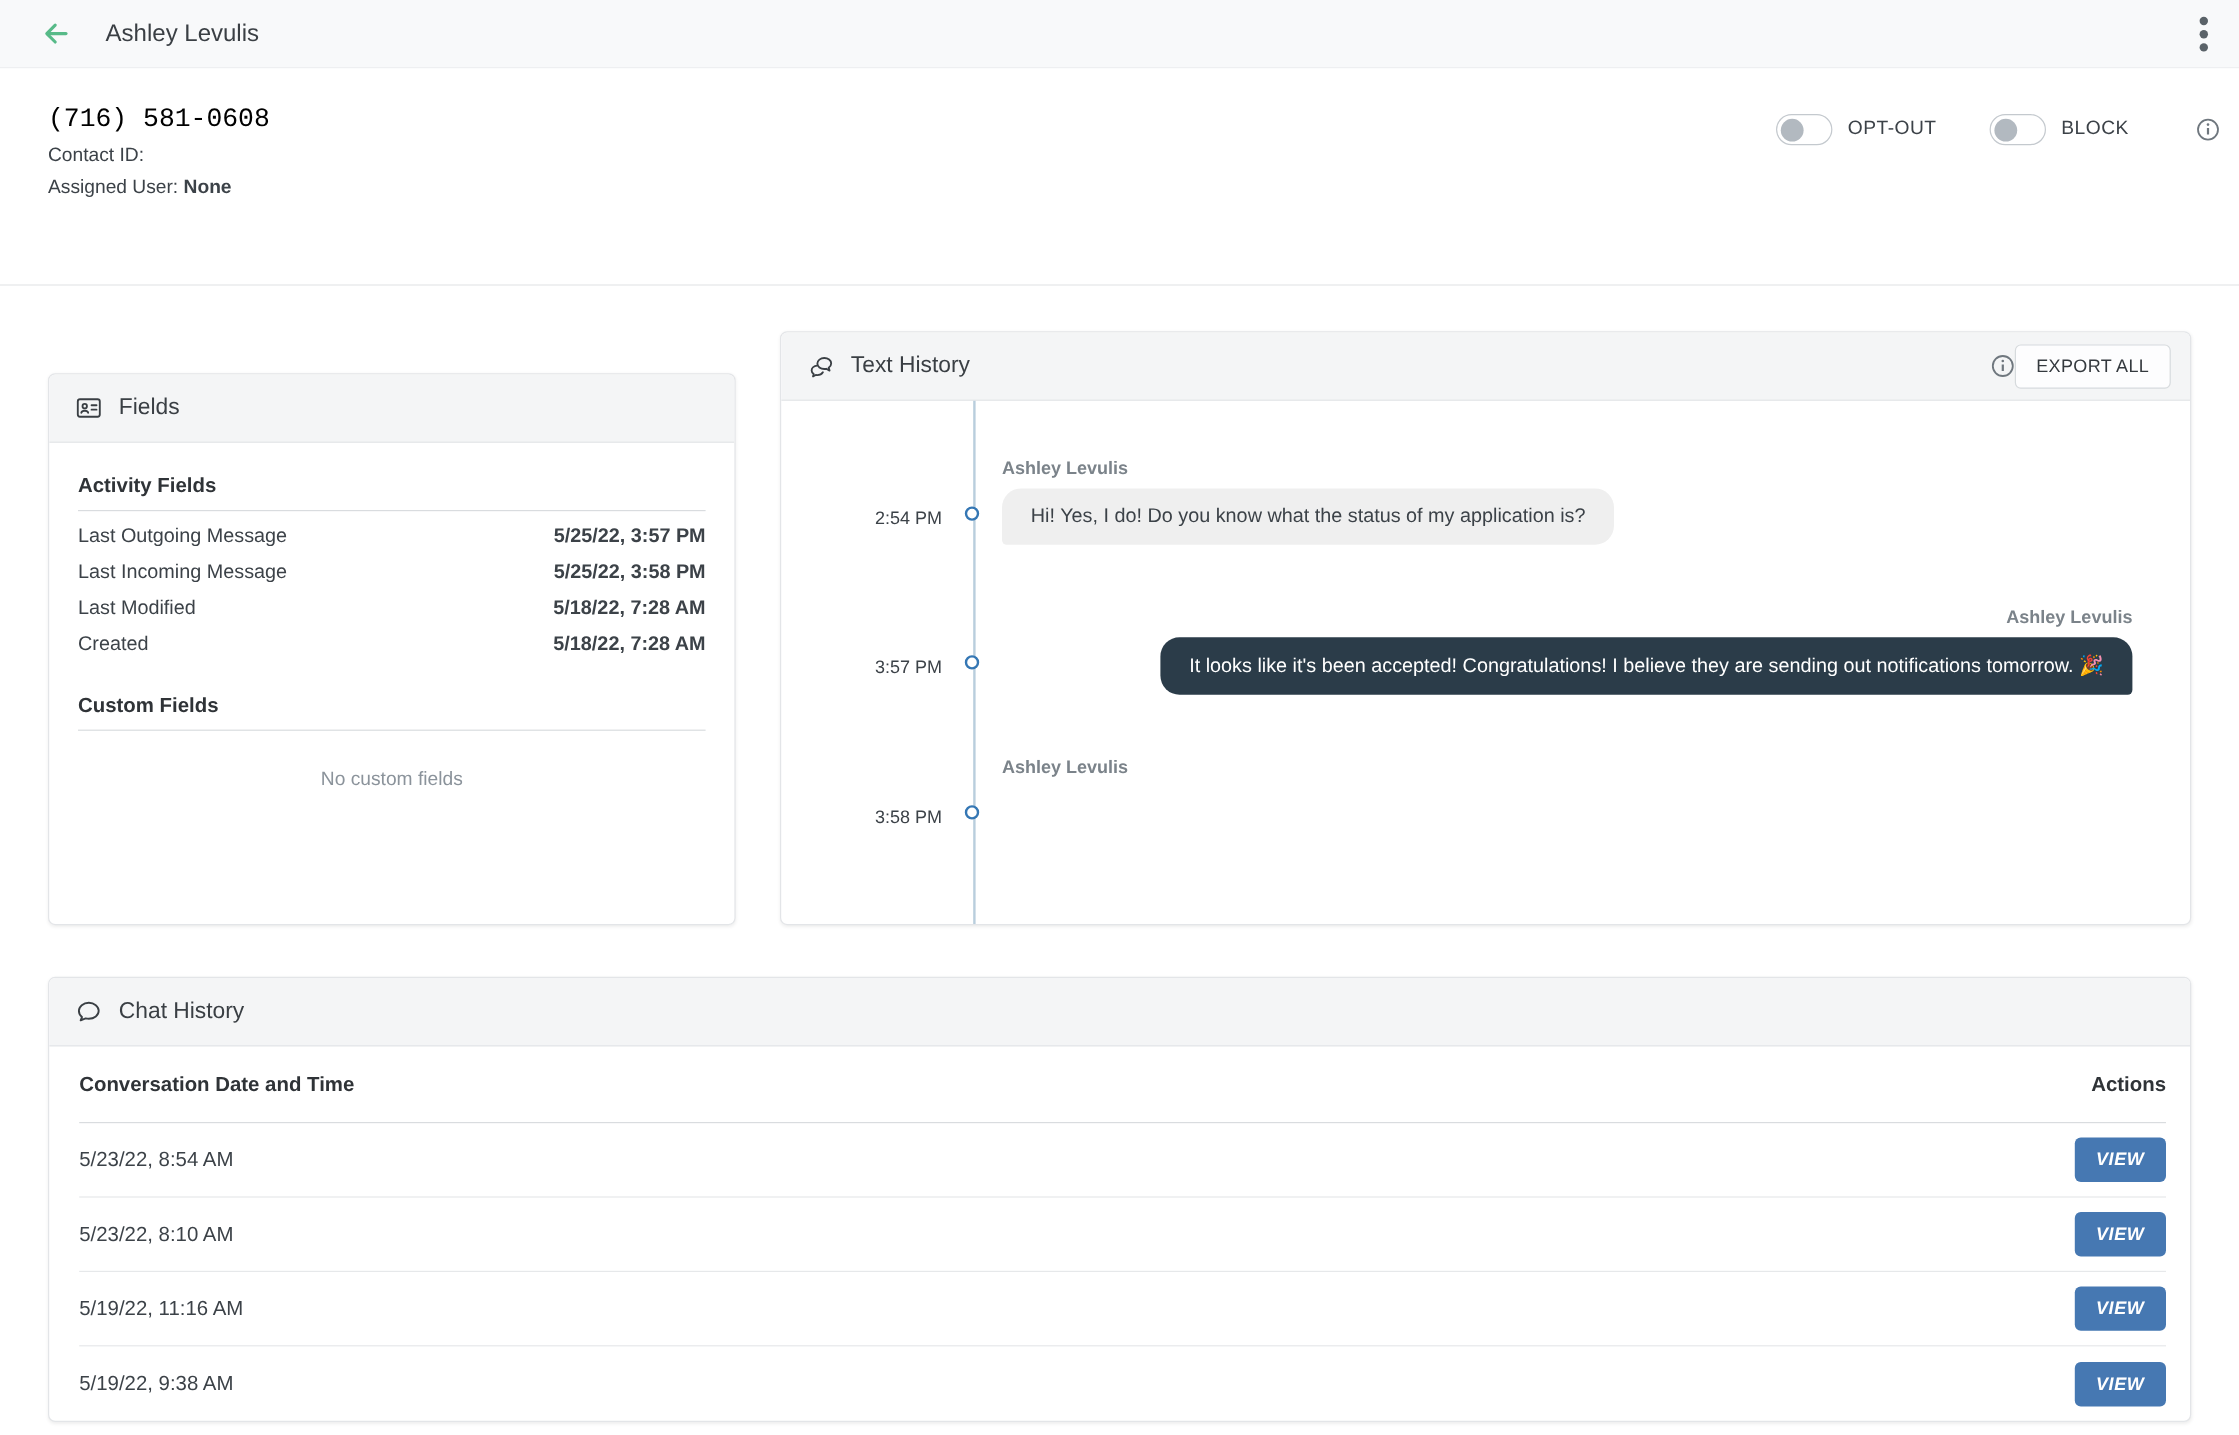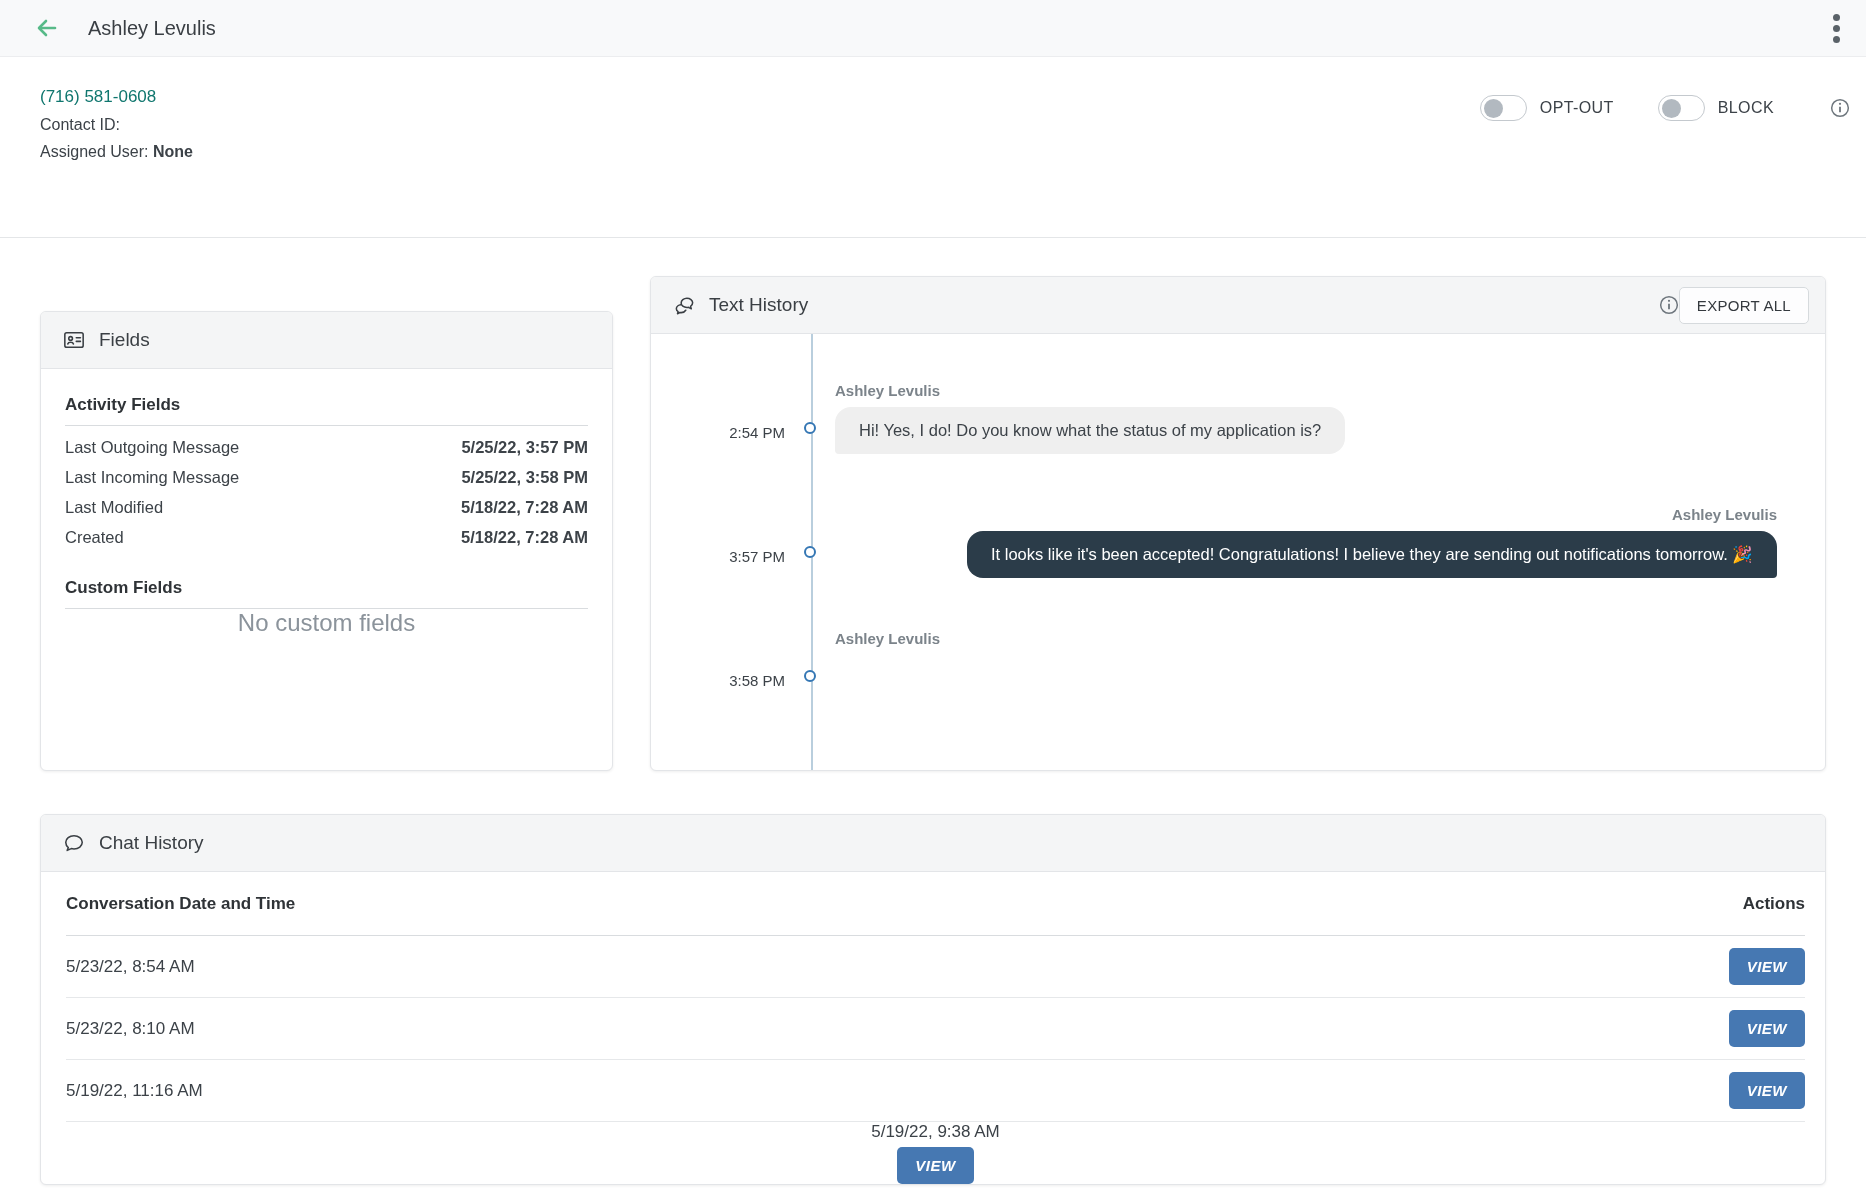--- a/index.html
+++ b/index.html
@@ -10,21 +10,21 @@
   .topbar { height:57px; background:#f8f9fa; border-bottom:1px solid #ecedef;
     display:flex; align-items:center; padding:0 20px 0 34px; }
   .back-btn { width:26px; height:26px; display:flex; align-items:center; justify-content:center;
     cursor:pointer; color:#57ba88; }
   .page-title { font-size:20px; font-weight:400; color:#3a3f44; margin-left:28px; }
   .kebab { margin-left:auto; display:flex; flex-direction:column; gap:4px; padding:6px; cursor:pointer; }
   .kebab i { width:7px; height:7px; border-radius:50%; background:#5a6268; }
 
   
   .contact { position:relative; padding:30px 40px 0; height:181px; border-bottom:1px solid #e4e6e8; background:#fff; }
-  .phone { display:inline-block; color:#0f766e; font-size:17px; text-decoration:none; cursor:pointer; }
+  .phone { display:inline-block; color:#000000; font-size:22px; text-decoration:none; cursor:pointer;font-family:Liberation Mono, monospace; }
   .contact-line { font-size:16px; color:#3c4248; margin-top:9px; }
   .contact-line b { font-weight:700; }
   .toggles { position:absolute; top:38px; right:16px; display:flex; align-items:center; }
   .toggle-group { display:flex; align-items:center; margin-right:44px; }
   .toggle { width:47px; height:26px; border:1px solid #c4c9ce; border-radius:13px; background:#fff;
     position:relative; display:inline-block; cursor:pointer; }
   .toggle .knob { position:absolute; left:3px; top:2.5px; width:19px; height:19px;
     border-radius:50%; background:#b2b9c0; }
   .toggle-label { margin-left:13px; font-size:16px; color:#3c4248; letter-spacing:0.4px; }
   .info-icon { width:20px; height:20px; color:#6f777e; display:inline-flex; cursor:pointer; }
@@ -41,21 +41,21 @@
 
   
   .fields-card { flex:0 0 573px; height:460px; }
   .fields-body { padding:26px 24px 0; }
   .sub-heading { font-size:17px; font-weight:700; color:#2f3337; padding-bottom:10px;
     border-bottom:1px solid #d9dcdf; }
   .field-rows { padding:6px 0 2px; }
   .field-row { display:flex; justify-content:space-between; padding:5.5px 0; font-size:16.5px; }
   .field-row .fv { font-weight:700; }
   .custom-heading { margin-top:24px; }
-  .empty-note { text-align:center; color:#8b939b; font-size:24px; }
+  .empty-note { text-align:center; color:#8b939b; font-size:16px; margin-top:32px; }
 
   
   .text-card { flex:1 1 auto; height:495px; display:flex; flex-direction:column; }
   .text-card .card-header { padding-right:16px; }
   .header-actions { margin-left:auto; display:flex; align-items:center; }
   .export-btn { background:#fdfdfe; border:1px solid #d6dadd; border-radius:5px;
     font-size:15px; color:#34393e; padding:9px 17px; cursor:pointer; letter-spacing:0.3px;
     font-family:inherit; }
   .timeline { position:relative; flex:1; }
   .timeline::before { content:""; position:absolute; left:160px; top:0; bottom:0; width:2px; background:#b9cedd; }
@@ -72,21 +72,21 @@
   .msg-row.outgoing .msg-bubble { background:#2b3c49; color:#fff;
     border-radius:16px; border-bottom-right-radius:4px; max-width:95%; }
 
   
   .chat-card { margin:43px 40px 0; }
   .chat-table { padding:0 20px 0 25px; }
   .chat-head { display:flex; justify-content:space-between; align-items:center;
     height:64px; border-bottom:1px solid #d9dcdf; font-size:17px; font-weight:700; color:#2f3337; }
   .chat-row { display:flex; justify-content:space-between; align-items:center;
     height:62px; border-bottom:1px solid #e6e8ea; font-size:17px; }
-  .chat-row:last-child { border-bottom:none;flex-direction:column; }
+  .chat-row:last-child { border-bottom:none; }
   .view-btn { background:#4678b2; color:#fff; border:none; border-radius:5px;
     font-size:15px; font-weight:700; letter-spacing:0.5px; padding:10px 18px; cursor:pointer;
     font-family:inherit;font-style:italic; }
 </style>
 </head>
 <body>
 
 <div class="app">
 
   <header class="topbar">

